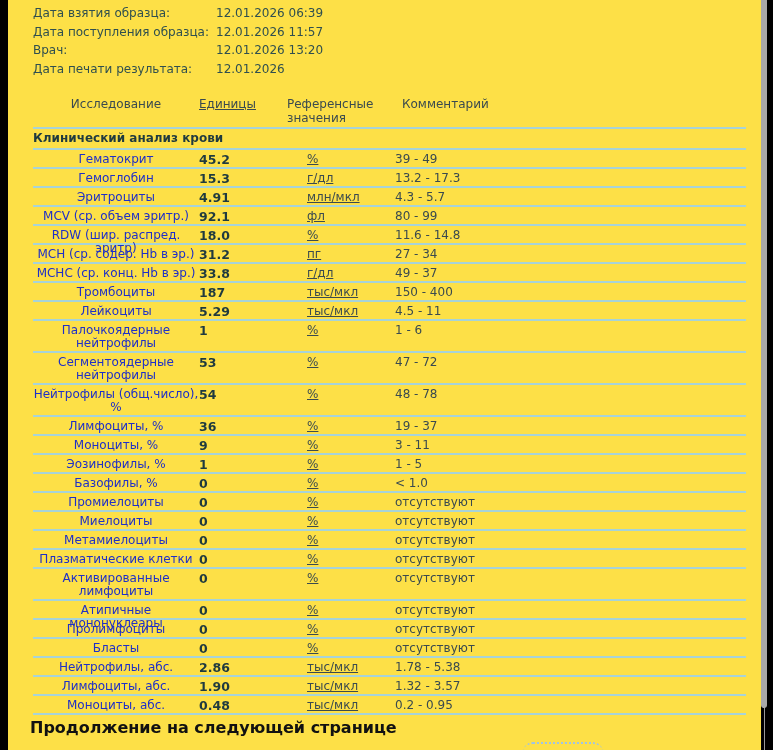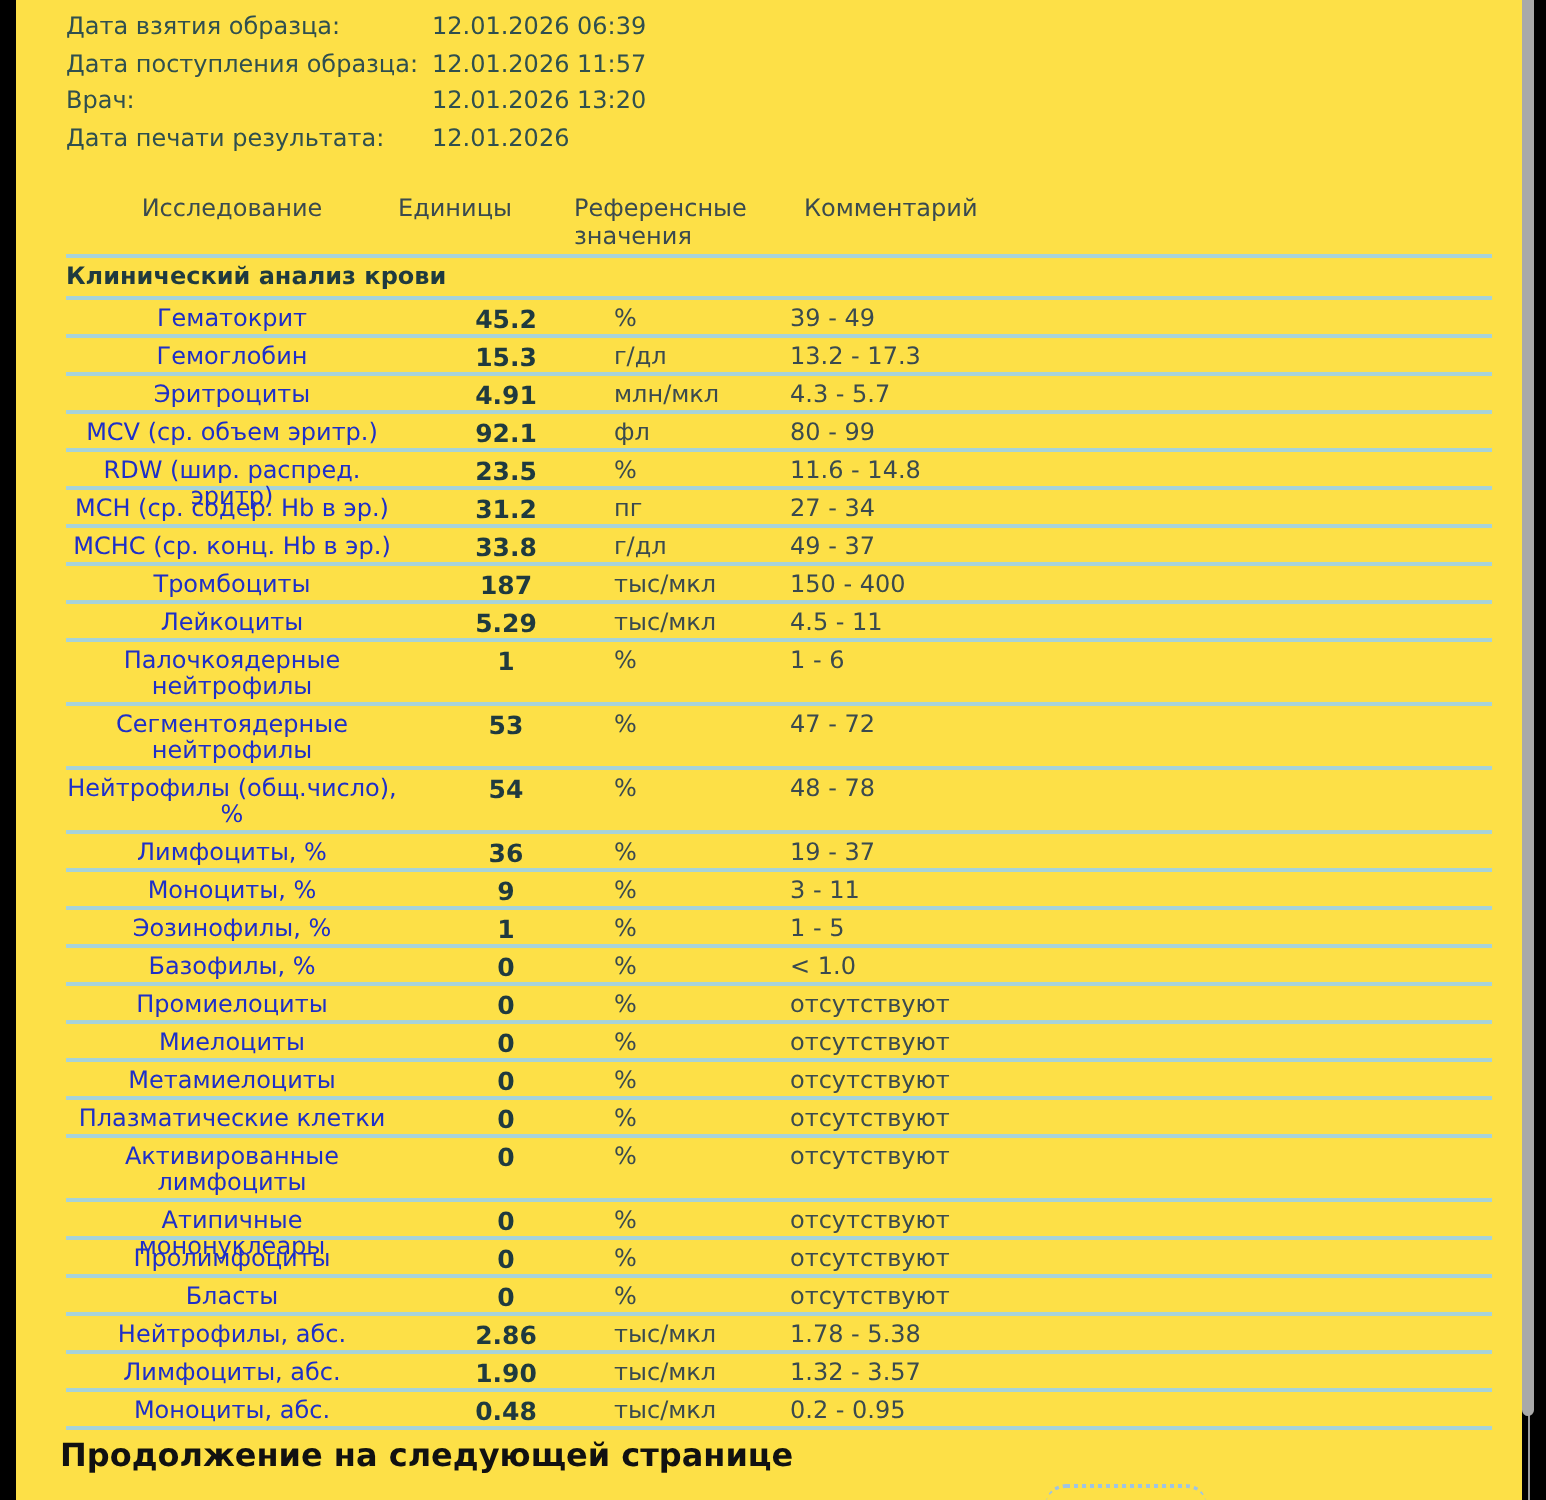--- a/index.html
+++ b/index.html
@@ -31,39 +31,39 @@
   .meta-label { width: 183px; }
   .meta-value { }
 
   .table-wrap { position: absolute; left: 25px; top: 97px; width: 713px; }
   .thead {
     display: flex; font-size: 12px; color: #3a4a4f; height: 30px;
     border-bottom: 2px solid #a7d3d8;
   }
   .c1 { width: 166px; flex: none; padding-left: 0; text-align: center; }
   .c2 { width: 108px; flex: none; }
-  .c3 { width: 88px; flex: none; }
+  .c3 { width: 88px; flex: none; text-decoration: underline; }
   .c4 { width: 115px; flex: none; }
   .c5 { flex: 1; }
   .thead > div { line-height: 14px; }
   .group-title {
     font-weight: bold; font-size: 12px; color: #1f3a3f;
     height: 19px; line-height: 19px;
     border-bottom: 2px solid #a7d3d8;
   }
   .row {
     display: flex; font-size: 12px;
     border-bottom: 2px solid #a7d3d8;
     min-height: 17px;
     line-height: 13px;
     padding-top: 3px;
     box-sizing: border-box;
   }
   .row .name { color: #1e2fc8; }
-  .row .res { font-weight: bold; color: #1f3a3f; font-size: 12.5px; text-align: center; }
+  .row .res { font-weight: bold; color: #1f3a3f; font-size: 12.5px; }
   .row .unit, .row .ref { color: #3a4a4f; }
   .row.single { height: 19px; }
   .row.double { height: 32px; }
   .footer-note {
     position: absolute; left: 22px; top: 718px;
     font-size: 16px; font-weight: bold; color: #111;
   }
   .stamp {
     position: absolute; left: 515px; top: 742px; width: 80px; height: 8px;
     border-top: 2px dotted #9fc4e4; border-radius: 40px 40px 0 0;
@@ -124,21 +124,21 @@
         </div>
         <div class="row single">
           <div class="c1 name">MCV (ср. объем эритр.)</div>
           <div class="c2 res">92.1</div>
           <div class="c3 unit">фл</div>
           <div class="c4 ref">80 - 99</div>
           <div class="c5"></div>
         </div>
         <div class="row single">
           <div class="c1 name">RDW (шир. распред. эритр)</div>
-          <div class="c2 res">23.5</div>
+          <div class="c2 res">18.0</div>
           <div class="c3 unit">%</div>
           <div class="c4 ref">11.6 - 14.8</div>
           <div class="c5"></div>
         </div>
         <div class="row single">
           <div class="c1 name">MCH (ср. содер. Hb в эр.)</div>
           <div class="c2 res">31.2</div>
           <div class="c3 unit">пг</div>
           <div class="c4 ref">27 - 34</div>
           <div class="c5"></div>

